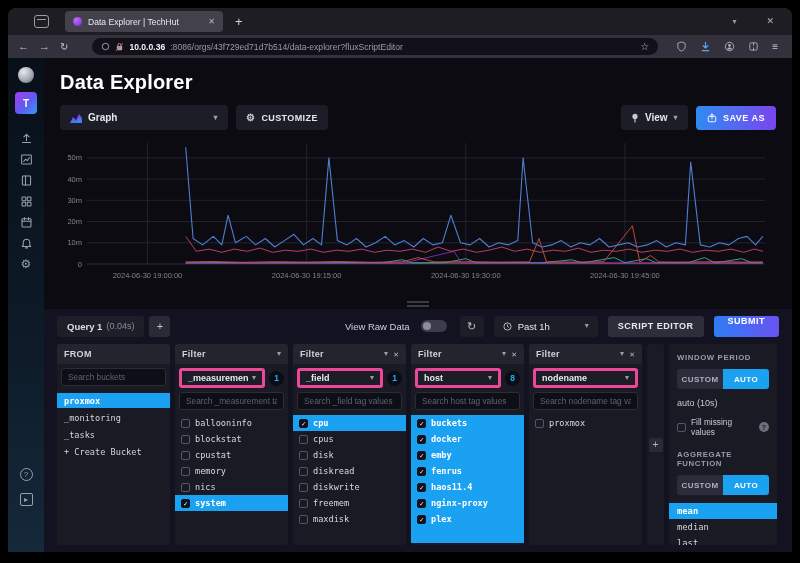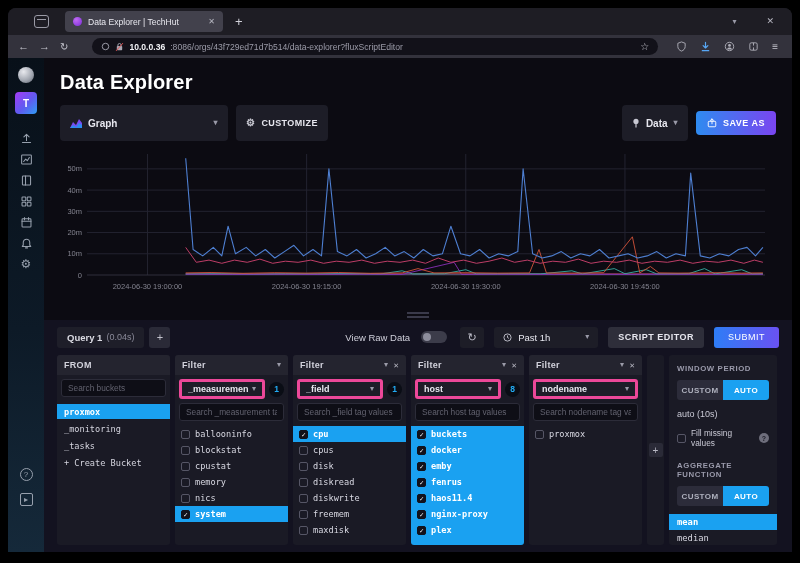--- a/index.html
+++ b/index.html
@@ -45,21 +45,21 @@
   .helpico{margin-top:auto;width:13px;height:13px;border:1.2px solid #97a0ad;border-radius:50%;
     color:#97a0ad;font-size:8px;display:flex;align-items:center;justify-content:center;flex:none}
   .helpico::after{content:"?"}
   .expandico{margin-top:12px;width:13px;height:13px;border:1.2px solid #97a0ad;border-radius:2px;
     color:#97a0ad;font-size:8px;display:flex;align-items:center;justify-content:center;flex:none}
   .expandico::after{content:"▸"}
 
   .main{flex:1;background:#0c0b12;display:flex;flex-direction:column;min-width:0}
   .page-title{font-size:20px;font-weight:700;color:#fff;margin:13px 0 11px 16px;letter-spacing:.2px}
   .toolbar{display:flex;align-items:center;padding:0 16px;gap:8px;flex:none}
-  .tbtn{height:36px;background:#1d1d27;border-radius:4px;display:flex;align-items:center;gap:6px;
+  .tbtn{height:25px;background:#1d1d27;border-radius:4px;display:flex;align-items:center;gap:6px;
     padding:0 10px;color:#e6e6ee;font-size:9px;font-weight:700;letter-spacing:.4px}
   .viz-select{width:168px}
   .chev{color:#9a9aa8;font-size:8px;line-height:1}
   .chev::after{content:"▾"}
   .sp{flex:1}
   .gradbtn{height:24px;border-radius:4px;display:flex;align-items:center;gap:6px;padding:0 11px;
     color:#fff;font-size:9px;font-weight:700;letter-spacing:.5px}
   .saveas{background:linear-gradient(90deg,#2e8bf0,#7a45f0)}
   .vizico svg,.miniico svg{display:block}
 
@@ -79,21 +79,21 @@
   .toggle{width:26px;height:12px;background:#3c3c4a;border-radius:6px;position:relative;margin:0 8px 0 6px}
   .knob{position:absolute;left:2px;top:2px;width:8px;height:8px;border-radius:50%;background:#8d8d9c}
   .refresh{height:21px;width:24px;background:#1d1d27;border-radius:3px;color:#c0c0cc;font-size:11px;
     display:flex;align-items:center;justify-content:center}
   .refresh::after{content:"↻"}
   .timedrop{height:21px;background:#1d1d27;border-radius:3px;display:flex;align-items:center;gap:6px;
     padding:0 9px;color:#e6e6ee;font-size:9.5px;font-weight:400;min-width:104px}
   .scriptbtn{height:21px;background:#2e2e3a;border-radius:3px;display:flex;align-items:center;padding:0 10px;
     color:#e6e6ee;font-size:9px;font-weight:700;letter-spacing:.5px}
   .submit{height:21px;border-radius:3px;background:linear-gradient(90deg,#2e7df6,#6a52f2);display:flex;
-    align-items:center;padding:0 14px;color:#fff;font-size:9px;font-weight:400;letter-spacing:.5px}
+    align-items:flex-start;padding:0 14px;color:#fff;font-size:9px;font-weight:700;letter-spacing:.5px}
 
   .cols{flex:1;display:flex;gap:5px;margin-top:6px;min-height:0}
   .card{width:113px;flex:none;background:#19industrial;display:flex}
   .card,.optpanel,.addstrip{background:#1a1a25;border-radius:3px}
   .card{width:113px;flex:none;display:flex;flex-direction:column;min-height:0;overflow:hidden}
   .card-head{height:20px;background:#24242f;display:flex;align-items:center;gap:5px;padding:0 7px;flex:none}
   .card-head-label{font-size:9px;font-weight:700;color:#d2d2dc;letter-spacing:.3px}
   .dd-row{display:flex;align-items:center;gap:4px;padding:4px 4px 0;flex:none}
   .dd{flex:1;height:20px;background:#1d1d28;border:3px solid #ec4899;border-radius:3px;display:flex;
     align-items:center;gap:4px;padding:0 6px;min-width:0}
@@ -265,21 +265,21 @@
           <span>CUSTOMIZE</span>
         </div>
         <span class="sp"></span>
         <div class="tbtn">
           <span class="miniico">
             <svg width="8" height="10" viewBox="0 0 8 10">
                   <circle cx="4" cy="3.4" r="2.6" fill="#c8c8d2"></circle>
                   <path d="M4 6v3.4" stroke="#c8c8d2" stroke-width="1.2"></path>
                 </svg>
           </span>
-          <span style="font-size:10px;letter-spacing:0">Data</span>
+          <span style="font-size:10px;letter-spacing:0">View</span>
           <span class="chev"></span>
         </div>
         <div class="gradbtn saveas">
           <span class="miniico">
             <svg width="10" height="10" viewBox="0 0 12 12">
                   <rect x="1.5" y="4" width="9" height="6.5" rx="1" stroke="#fff" stroke-width="1.1" fill="none"></rect>
                   <path d="M6 7V1.2M4 3l2-2 2 2" stroke="#fff" stroke-width="1.1" fill="none" stroke-linecap="round" stroke-linejoin="round"></path>
                 </svg>
           </span>
           <span>SAVE AS</span>

